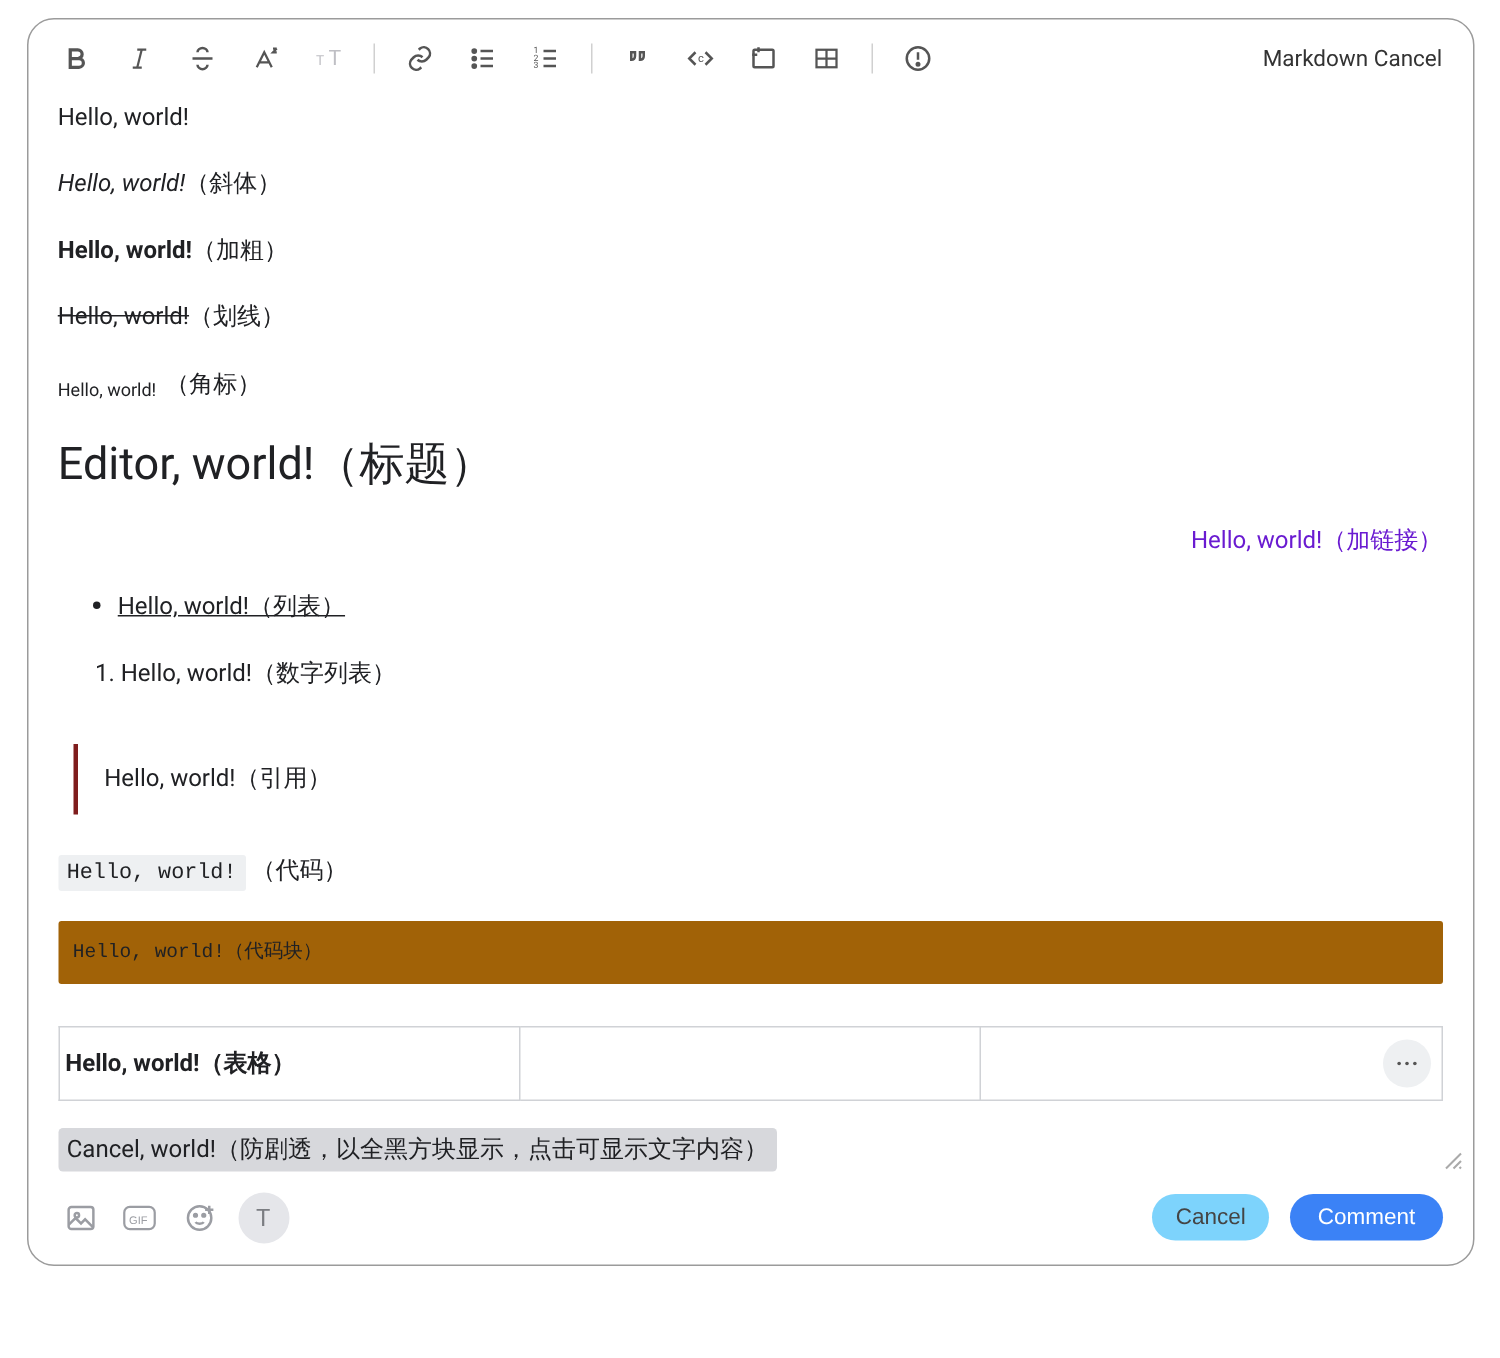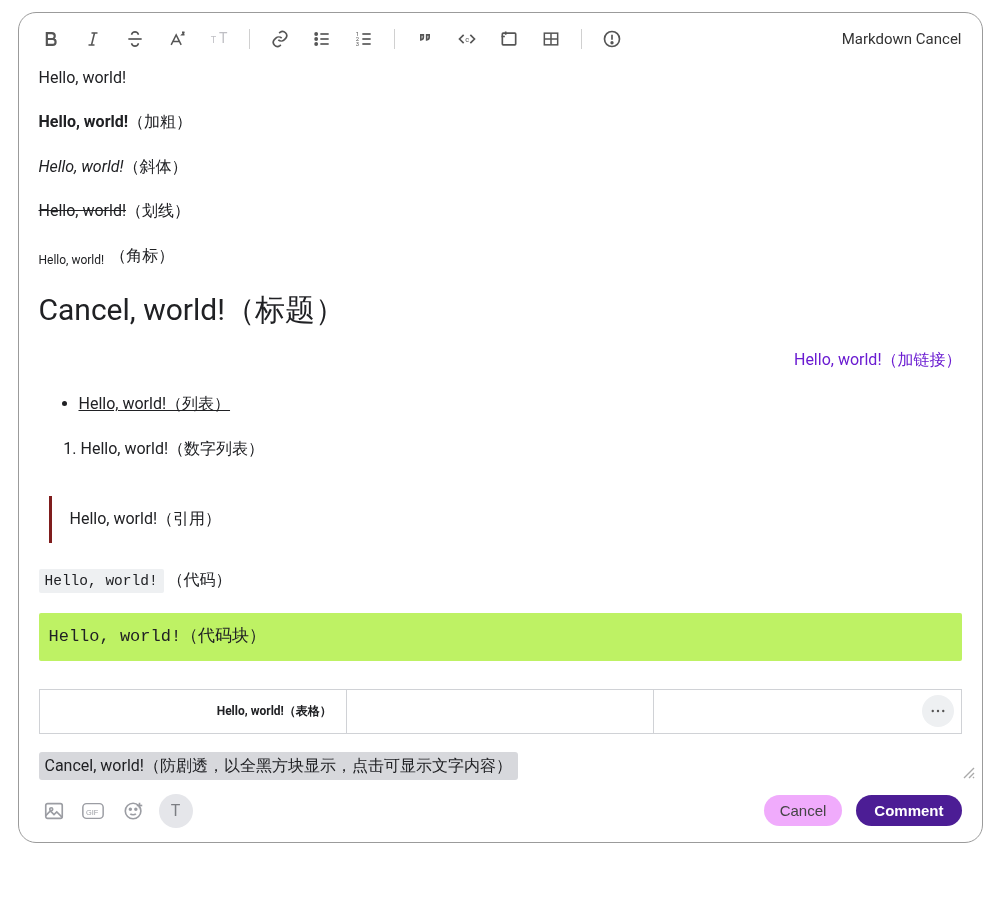--- a/index.html
+++ b/index.html
@@ -76,37 +76,37 @@
   }
   code.inline {
     font-family: ui-monospace, SFMono-Regular, Consolas, "Liberation Mono", Menlo, monospace;
     background: #eef0f2;
     padding: 4px 6px;
     border-radius: 2px;
     font-size: 14.5px;
   }
   .codeblock {
     font-family: ui-monospace, SFMono-Regular, Consolas, "Liberation Mono", Menlo, monospace;
-    background: #bef264;
+    background: #a16207;
     padding: 12px 10px;
     border-radius: 2px;
-    font-size: 17px;
+    font-size: 13px;
     margin: 18px 0 26px 0;
   }
   .table-wrap { display:flex; align-items:center; gap:0; margin: 28px 0 18px 0; }
   table.tbl {
     border-collapse: collapse;
     width: 100%;
     table-layout: fixed;
   }
   table.tbl th, table.tbl td {
     border: 1px solid #d0d2d6;
-    padding: 13px 14px;
-    text-align: right;
-    font-size: 12px;
+    padding: 13px 4px;
+    text-align: left;
+    font-size: 16px;
     font-weight: 700;
     background: #fff;
   }
   .table-more {
     width: 32px; height: 32px;
     border-radius: 50%;
     background: #eef0f2;
     display:flex; align-items:center; justify-content:center;
     margin-left: -40px;
     position: relative;
@@ -136,37 +136,37 @@
   .avatar {
     width: 34px; height: 34px;
     border-radius: 50%;
     background: #e5e6ea;
     color: #7b7d82;
     display:flex; align-items:center; justify-content:center;
     font-size: 16px;
   }
   .footer .spacer { flex: 1; }
   .btn-cancel {
-    background: #f0abfc;
+    background: #7dd3fc;
     color: #444;
     border: none;
     padding: 7px 16px;
     border-radius: 16px;
     font-size: 15px;
     cursor: pointer;
     text-align: right;
   }
   .btn-comment {
-    background: #4c1d95;
+    background: #3b82f6;
     color: #fff;
     border: none;
     padding: 7px 18px;
     border-radius: 18px;
     font-size: 15px;
-    font-weight: 700;
+    font-weight: 400;
     cursor: pointer;
   }
   .resize-handle {
     position:absolute;
     right: 6px;
     bottom: 58px;
     color: #aaa;
   }
 </style>
 </head>
@@ -267,37 +267,37 @@
           <circle cx="12" cy="16.5" r="1" fill="currentColor"></circle>
         </svg>
     </span>
     <span class="right-label">Markdown Cancel</span>
   </div>
 
   <div class="content">
     <p>Hello, world!</p>
 
     <p>
+      <i>Hello, world!</i><span>（斜体）</span>
+    </p>
+
+    <p>
       <b>Hello, world!</b><span>（加粗）</span>
-    </p>
-
-    <p>
-      <i>Hello, world!</i><span>（斜体）</span>
     </p>
 
     <p>
       <s>Hello, world!</s><span>（划线）</span>
     </p>
 
     <div class="sup-line">
       <span class="sup-text">Hello, world!</span>
       <span class="sup-annot">（角标）</span>
     </div>
 
-    <h2 class="heading">Cancel, world!（标题）</h2>
+    <h2 class="heading">Editor, world!（标题）</h2>
 
     <p class="link-line">Hello, world!（加链接）</p>
 
     <ul class="bullet">
       <li>Hello, world!（列表）</li>
     </ul>
 
     <ol class="numlist">
       <li>Hello, world!（数字列表）</li>
     </ol>

